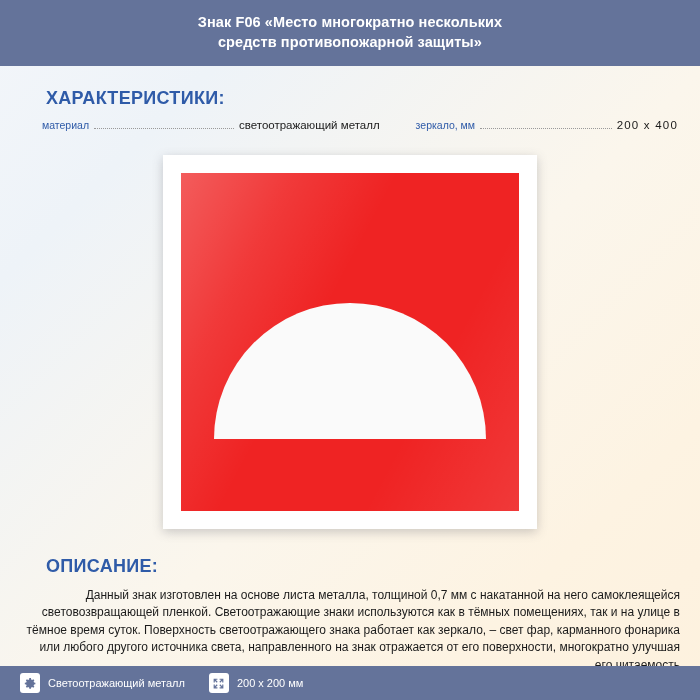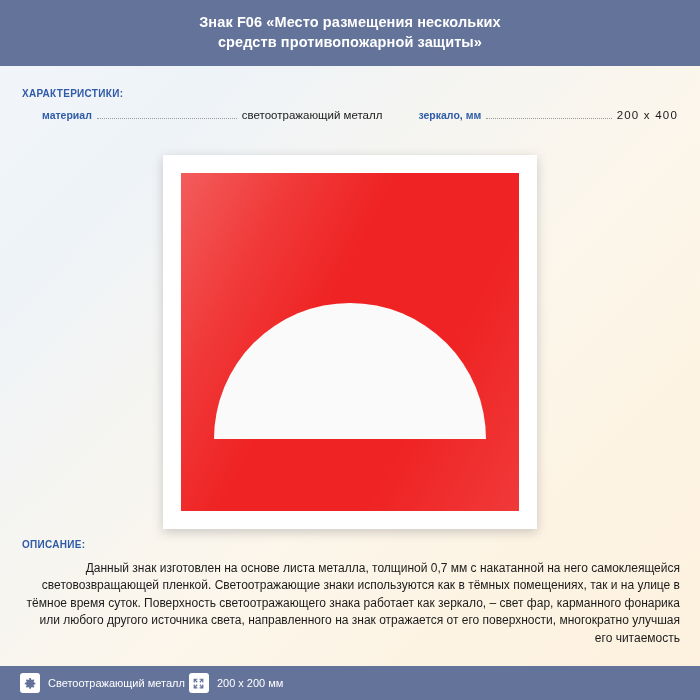--- a/index.html
+++ b/index.html
@@ -44,35 +44,36 @@
   }
   
   .char-section {
     position: absolute;
     top: 88px;
     left: 22px;
     width: 656px;
   }
   .section-title {
     color: #2f5ba8;
-    font-size: 10px;
+    font-size: 18px;
     font-weight: bold;
     letter-spacing: 0.3px;
     margin-bottom: 10px;
+    margin-left: 24px;
   }
   .char-row {
     display: flex;
     align-items: baseline;
     font-size: 11.5px;
     color: #1d1d1d;
     width: 656px;
   }
   .char-label {
     color: #2f5ba8;
-    font-weight: bold;
+    font-weight: normal;
     font-size: 10.5px;
     white-space: nowrap;
     padding-left: 20px;
   }
   .dots {
     flex: 1 1 auto;
     border-bottom: 1px dotted #9a9a9a;
     margin: 0 5px 3px 5px;
     height: 1px;
     min-width: 20px;
@@ -121,21 +122,21 @@
     bottom: 72px;
     width: 272px;
     height: 136px;
     background: #fafafa;
     border-radius: 136px 136px 0 0;
   }
   
   .desc-section {
     position: absolute;
     left: 22px;
-    top: 539px;
+    top: 556px;
     width: 658px;
   }
   .desc-text {
     font-size: 12px;
     line-height: 1.45;
     color: #1b1b1b;
     text-align: right;
   }
   
   .footer {
@@ -145,21 +146,21 @@
     height: 34px;
     background: #64739a;
     display: flex;
     align-items: center;
     color: #ffffff;
   }
   .footer-item {
     display: flex;
     align-items: center;
     font-size: 11px;
-    margin-left: 4px;
+    margin-left: 24px;
   }
   .footer-item:first-child { margin-left: 20px; }
   .footer-icon {
     width: 20px;
     height: 20px;
     background: #ffffff;
     border-radius: 3px;
     margin-right: 8px;
     display: flex;
     align-items: center;
@@ -169,21 +170,21 @@
   }
   .footer-icon svg { display: block; }
   .footer-label { white-space: nowrap; }
 </style>
 </head>
 <body>
 
 <div class="page">
 
   <div class="header">
-    <div class="header-title">Знак F06 «Место размещения нескольких
+    <div class="header-title">Знак F06 «Место многократно нескольких
 средств противопожарной защиты»</div>
   </div>
 
   <div class="char-section">
     <div class="section-title">ХАРАКТЕРИСТИКИ:</div>
     <div class="char-row">
       <span class="char-label">материал</span>
       <span class="dots short"></span>
       <span class="char-value">светоотражающий металл</span>
       <span class="char-gap"></span>

